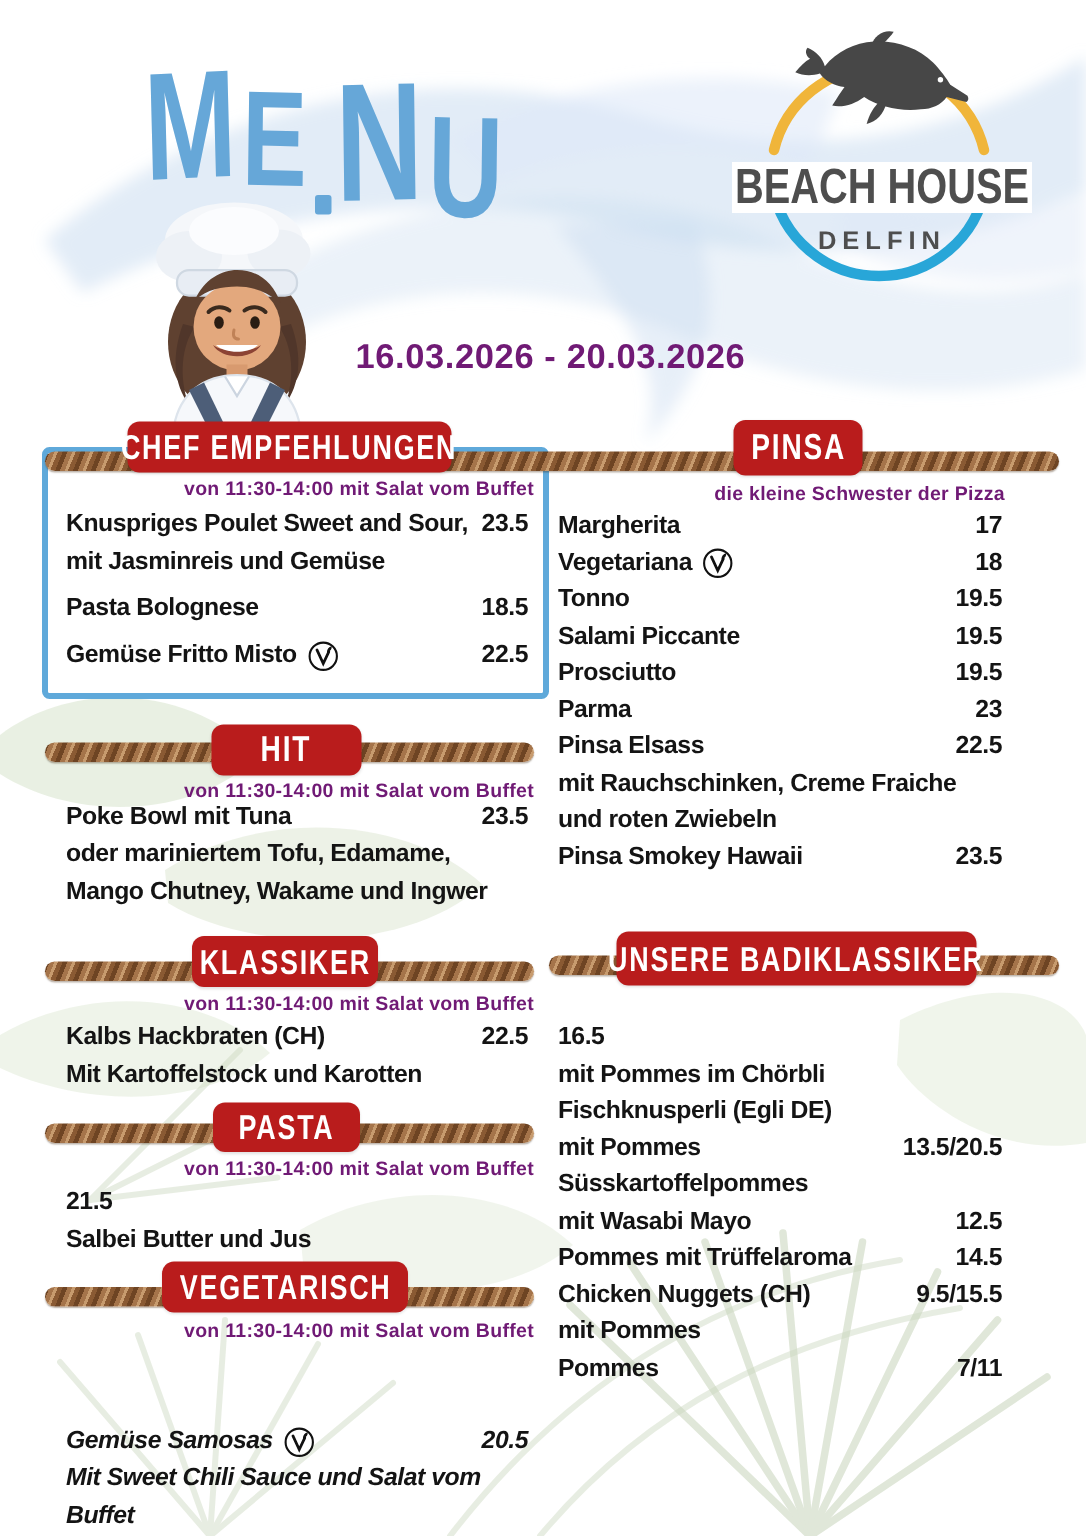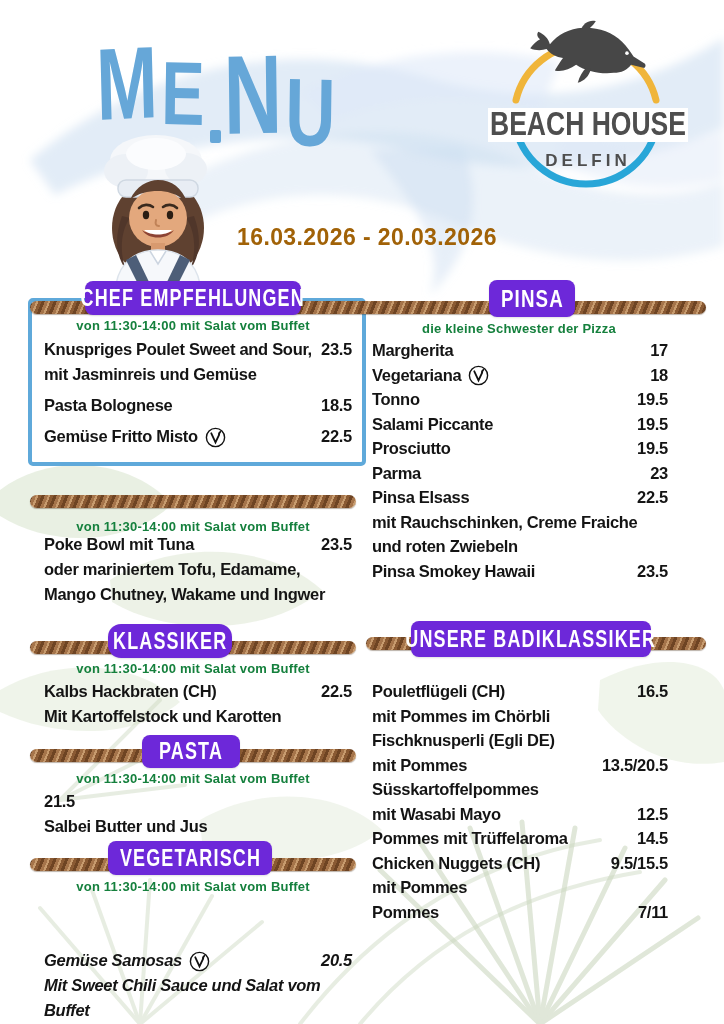--- a/index.html
+++ b/index.html
@@ -10,54 +10,54 @@
   
   .deco{position:absolute;pointer-events:none;}
   
   .rope{
     position:absolute;height:13px;border-radius:7px;z-index:2;
     background:repeating-linear-gradient(112deg,#6e4423 0 3px,#a5744a 3px 6px,#c79b6e 6px 8px,#8a5a33 8px 11px);
     box-shadow:0 1px 1px rgba(60,35,10,.35);
   }
   
   .pill{
-    position:absolute;z-index:3;background:#6d28d9;border-radius:8px;
+    position:absolute;z-index:3;background:#b91c1c;border-radius:8px;
     display:flex;align-items:center;justify-content:center;
     color:#fff;font-weight:bold;
     box-shadow:0 1px 2px rgba(0,0,0,.12);
   }
   .pill>span{display:inline-block;transform:scaleX(.78);white-space:nowrap;letter-spacing:1.5px;}
   
   #chef-box{
     position:absolute;left:28px;top:298px;width:330px;height:160px;
     border:4px solid #5fa9da;border-radius:5px;z-index:1;background:transparent;
   }
   .sub{
-    position:absolute;z-index:3;text-align:center;color:#15803d;
+    position:absolute;z-index:3;text-align:right;color:#701a75;
     font-weight:bold;font-size:13px;letter-spacing:.2px;
   }
   .rows{position:absolute;z-index:3;}
   .row{display:flex;justify-content:space-between;align-items:flex-start;
     color:#141414;font-weight:bold;font-size:16.5px;letter-spacing:-0.3px;line-height:25px;}
   .rows.tight .row{line-height:24.5px;}
   .row.g{margin-top:6px;}
   .nmwrap{display:flex;align-items:center;gap:7px;}
   .pr{white-space:nowrap;}
   .vegicon{flex:0 0 auto;margin-top:1px;}
   
   #menu-title{position:absolute;left:95px;top:34px;display:flex;align-items:flex-start;z-index:2;color:#66a7d8;font-weight:bold;}
   #menu-title .L{display:inline-block;transform-origin:0 0;line-height:1;}
   #L-m{font-size:102px;transform:scaleX(.72) rotate(-2deg);margin-right:-18px;}
   #L-e{font-size:90px;transform:translateY(14px) scaleX(.72) rotate(1deg);margin-right:-12px;}
   #title-dot{width:11px;height:13px;border-radius:2px;background:#66a7d8;margin:96px 2px 0 0;}
   #L-n{font-size:112px;transform:translateY(6px) scaleX(.72) rotate(-1deg);margin-right:-18px;}
   #L-u{font-size:96px;transform:translateY(30px) scaleX(.72) rotate(1deg);}
   
   #date-range{position:absolute;left:237px;top:224px;z-index:3;
-    font-size:23px;font-weight:bold;color:#a16207;letter-spacing:.4px;}
+    font-size:23px;font-weight:bold;color:#701a75;letter-spacing:.4px;}
   
   #logo{position:absolute;left:488px;top:20px;z-index:2;}
 </style>
 </head>
 <body>
 
 <div id="page">
 
   <svg class="deco" style="left:0;top:0;" width="724" height="310" viewBox="0 0 724 310">
     <defs>
@@ -176,21 +176,24 @@
   <div class="rope" style="left:366px;top:637px;width:340px;"></div>
 
   <div id="chef-box"></div>
 
   <div class="pill" style="left:85px;top:281px;width:216px;height:34px;font-size:23px;">
     <span>CHEF EMPFEHLUNGEN</span>
     </div>
   <div class="pill" style="left:489px;top:280px;width:86px;height:37px;font-size:24px;">
     <span>PINSA</span>
     </div>
-  <div class="pill" style="left:108px;top:624px;width:124px;height:34px;font-size:23px;border-radius:13px;">
+  <div class="pill" style="left:141px;top:483px;width:100px;height:34px;font-size:24px;">
+    <span>HIT</span>
+    </div>
+  <div class="pill" style="left:128px;top:624px;width:124px;height:34px;font-size:23px;">
     <span>KLASSIKER</span>
     </div>
   <div class="pill" style="left:142px;top:735px;width:98px;height:33px;font-size:23px;">
     <span>PASTA</span>
     </div>
   <div class="pill" style="left:108px;top:841px;width:164px;height:34px;font-size:23px;">
     <span>VEGETARISCH</span>
     </div>
   <div class="pill" style="left:411px;top:621px;width:240px;height:36px;font-size:23px;">
     <span>UNSERE BADIKLASSIKER</span>
@@ -359,23 +362,20 @@
     <div class="row">
       <span class="nmwrap">
           <span>Pinsa Smokey Hawaii</span>
         </span>
       <span class="pr">23.5</span>
     </div>
   </div>
 
   <div class="rows tight" style="left:372px;top:679px;width:296px;">
     <div class="row">
-      <span class="nmwrap">
-          <span>Pouletflügeli (CH)</span>
-        </span>
       <span class="pr">16.5</span>
     </div>
     <div class="row">
       <span class="nmwrap">
           <span>mit Pommes im Chörbli</span>
         </span>
     </div>
     <div class="row">
       <span class="nmwrap">
           <span>Fischknusperli (Egli DE)</span>

